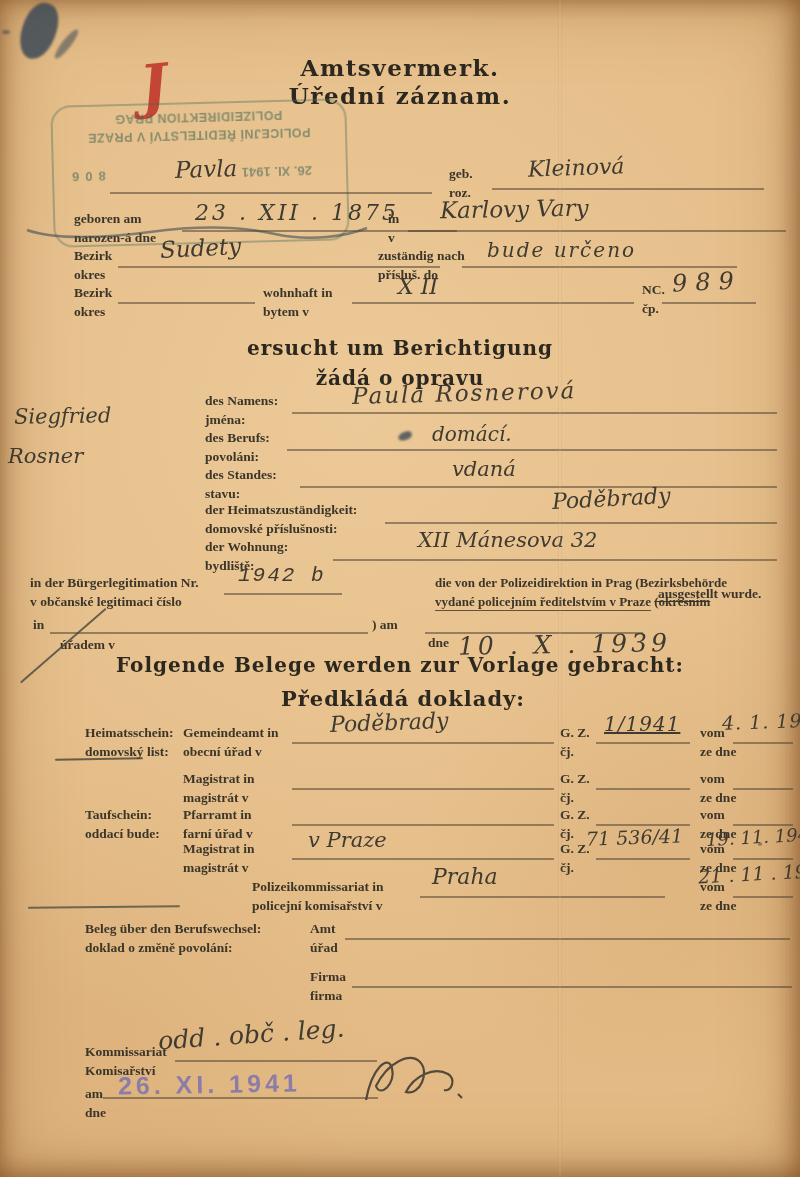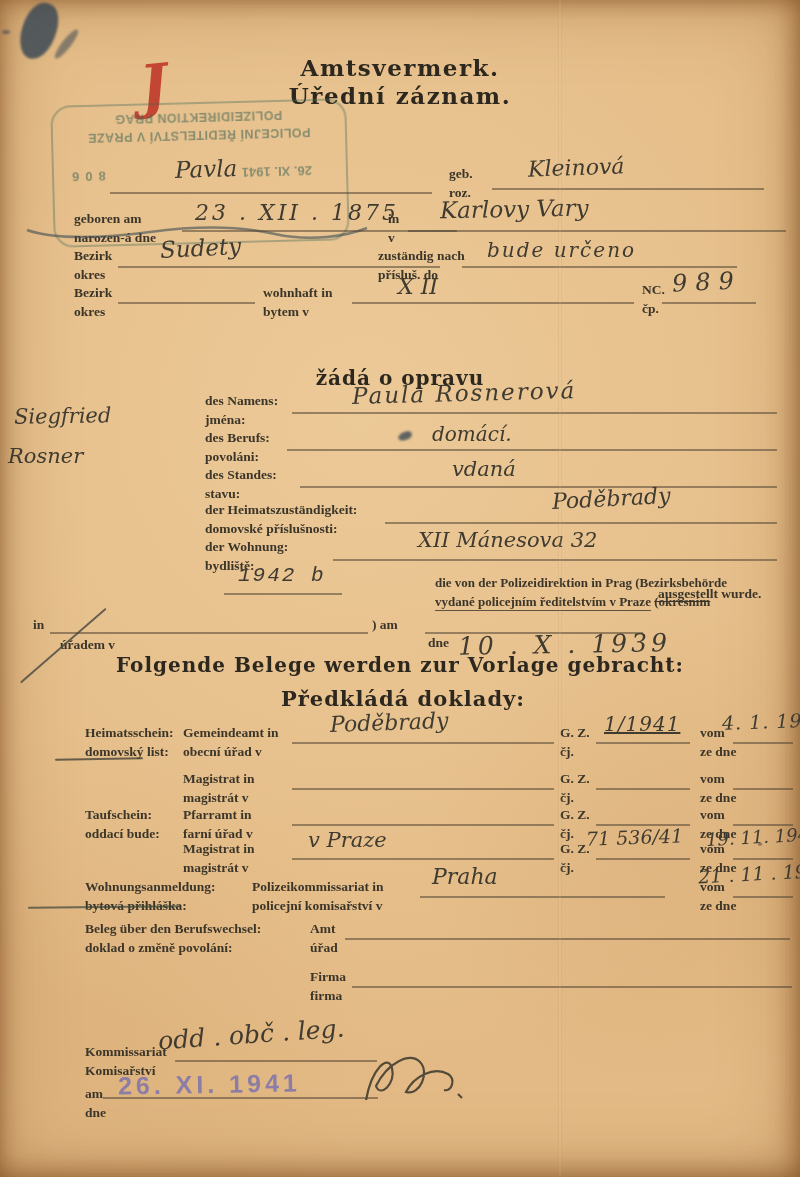--- a/index.html
+++ b/index.html
@@ -114,20 +114,21 @@
   </div>
   <div class="p hw" style="left:398px;top:274px;font-size:22px;">X II</div>
   <div class="ln" style="left:352px;top:302px;width:282px;"></div>
   <div class="pair" style="left:642px;top:281px;">
     <div>NC.</div>
       <div>čp.</div>
   </div>
   <div class="p hw" style="left:672px;top:268px;font-size:24px;letter-spacing:8px;transform:rotate(-3deg);">989</div>
   <div class="ln" style="left:662px;top:302px;width:94px;"></div>
 
+  <div class="head h2" style="top:336px;">ersucht um Berichtigung</div>
   <div class="head h2" style="top:366px;">žádá o opravu</div>
 
   <div class="p hw" style="left:14px;top:404px;font-size:21px;transform:rotate(-1deg);">Siegfried</div>
   <div class="p hw" style="left:8px;top:444px;font-size:21px;">Rosner</div>
 
   <div class="pair" style="left:205px;top:392px;">
     <div>des Namens:</div>
       <div>jména:</div>
   </div>
   <div class="p hw" style="left:352px;top:380px;font-size:23px;letter-spacing:2px;transform:rotate(-1.5deg);">Paula  Rosnerová</div>
@@ -155,20 +156,24 @@
   <div class="p hw" style="left:552px;top:486px;font-size:22px;transform:rotate(-3deg);">Poděbrady</div>
   <div class="ln" style="left:385px;top:522px;width:392px;"></div>
 
   <div class="pair" style="left:205px;top:538px;">
     <div>der Wohnung:</div>
       <div>bydliště:</div>
   </div>
   <div class="p hw" style="left:418px;top:528px;font-size:21px;">XII   Mánesova  32</div>
   <div class="ln" style="left:333px;top:559px;width:444px;"></div>
 
+  <div class="pair" style="left:30px;top:574px;">
+    <div>in der Bürgerlegitimation Nr.</div>
+      <div>v občanské legitimaci číslo</div>
+  </div>
   <div class="p hw" style="left:238px;top:564px;font-size:21px;letter-spacing:2px;font-family:Liberation Mono, monospace;">1942  b</div>
   <div class="ln" style="left:224px;top:593px;width:118px;"></div>
   <div class="pair" style="left:435px;top:574px;font-size:13px;">
     <div>die von der Polizeidirektion in Prag (Bezirksbehörde</div>
   </div>
   <div class="pair" style="left:435px;top:593px;font-size:13px;">
     <div><span class="undl">vydané policejním ředitelstvím v Praze</span>
       <span class="struck">(okresním</span></div>
   </div>
 
@@ -267,24 +272,20 @@
   </div>
   <div class="p hw" style="left:586px;top:826px;font-size:19px;transform:rotate(-2deg);">71 536/41</div>
   <div class="ln" style="left:596px;top:858px;width:94px;"></div>
   <div class="pair" style="left:700px;top:840px;">
     <div>vom</div>
       <div>ze dne</div>
   </div>
   <div class="p hw" style="left:706px;top:826px;font-size:18px;transform:rotate(-3deg);">19. 11. 1941</div>
   <div class="ln" style="left:733px;top:858px;width:60px;"></div>
 
-  <div class="pair" style="left:85px;top:878px;">
-    <div>Wohnungsanmeldung:</div>
-      <div>bytová přihláška:</div>
-  </div>
   <div class="pair" style="left:252px;top:878px;">
     <div>Polizeikommissariat in</div>
       <div>policejní komisařství v</div>
   </div>
   <div class="p hw" style="left:432px;top:864px;font-size:22px;">Praha</div>
   <div class="ln" style="left:420px;top:896px;width:245px;"></div>
   <div class="pair" style="left:700px;top:878px;">
     <div>vom</div>
       <div>ze dne</div>
   </div>

